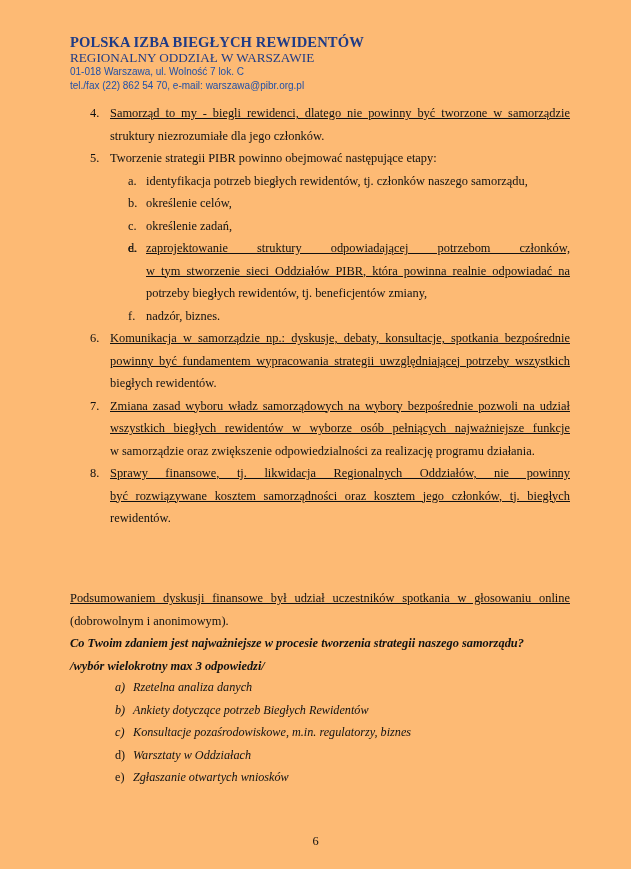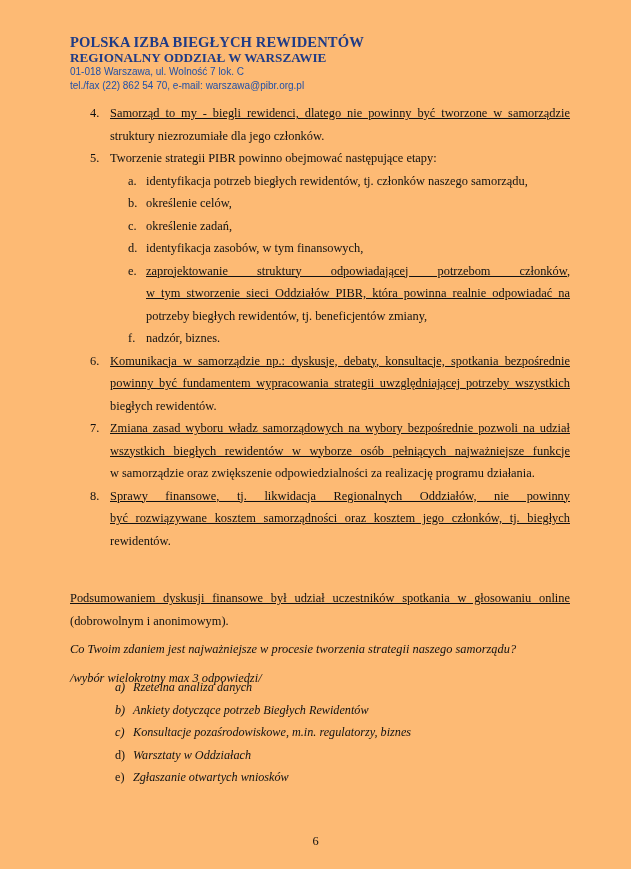--- a/index.html
+++ b/index.html
@@ -30,21 +30,21 @@
       font-family: "Liberation Serif", "DejaVu Serif", serif;
       font-weight: bold;
       font-size: 14.6px;
       line-height: 16px;
       color: #1f3b86;
       letter-spacing: 0.1px;
       white-space: nowrap;
     }
     .lh-sub {
       font-family: "Liberation Serif", "DejaVu Serif", serif;
-      font-weight: bold;
+      font-weight: normal;
       font-size: 13.2px;
       line-height: 15px;
       color: #1f3b86;
       white-space: nowrap;
     }
     .lh-contact {
       font-family: "Liberation Sans", "DejaVu Sans", sans-serif;
       font-size: 10px;
       line-height: 14px;
       color: #2050a8;
@@ -85,22 +85,21 @@
       display: block;
       text-decoration: underline;
     }
     .para {
       position: absolute;
       left: 70px;
       width: 500px;
     }
     .question {
       font-style: italic;
-      font-weight: normal;
-      margin-top: 6px;
+      font-weight: bold;
     }
     .answers {
       position: absolute;
       left: 110px;
       width: 400px;
       top: 676px;
     }
     .answer {
       position: relative;
       padding-left: 23px;
@@ -158,21 +157,20 @@
     <div class="subitem">
       <span class="subnum">b.</span>
       <span style="display:block">określenie celów,</span>
     </div>
     <div class="subitem">
       <span class="subnum">c.</span>
       <span style="display:block">określenie zadań,</span>
     </div>
     <div class="subitem">
       <span class="subnum">d.</span>
-      <span style="display:block">identyfikacja zasobów, w tym finansowych,</span>
     </div>
     <div class="subitem">
       <span class="subnum">e.</span>
       <span class="justify-line">zaprojektowanie struktury odpowiadającej potrzebom członków,</span>
       <span class="justify-line">w tym stworzenie sieci Oddziałów PIBR, która powinna realnie odpowiadać na</span>
       <span style="display:block">potrzeby biegłych rewidentów, tj. beneficjentów zmiany,</span>
     </div>
     <div class="subitem">
       <span class="subnum">f.</span>
       <span style="display:block">nadzór, biznes.</span>

